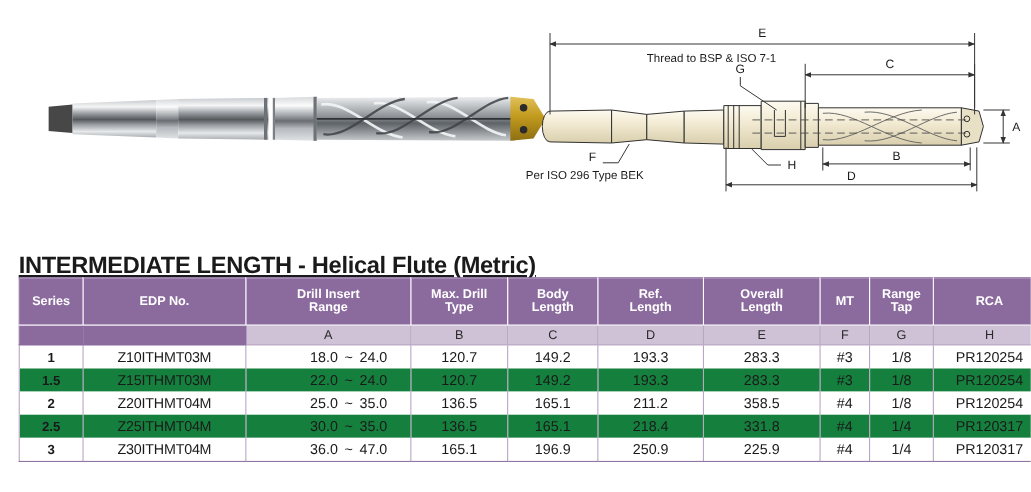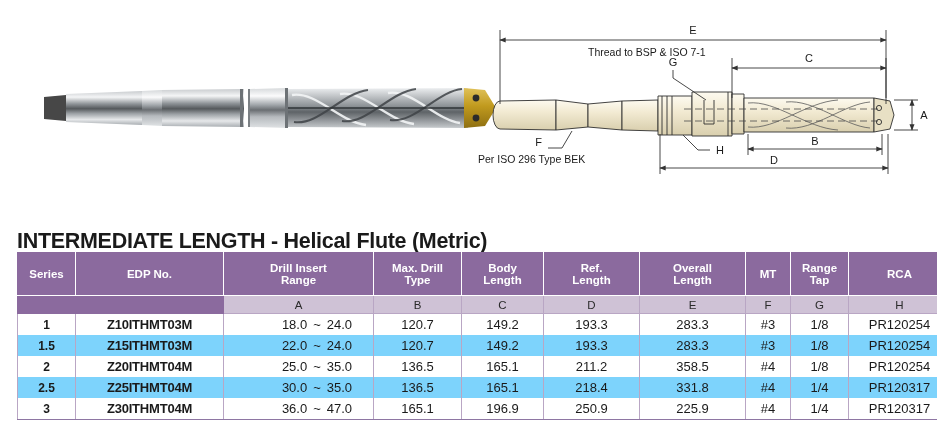--- a/index.html
+++ b/index.html
@@ -41,20 +41,21 @@
 
   
   #title {
     position: absolute;
     left: 17px; top: 229px;
     font-size: 21.5px;
     font-weight: bold;
     letter-spacing: -0.3px;
     color: #1a1a1a;
     white-space: nowrap;
+    text-decoration: underline;
   }
 
   
   #spec-table-wrap {
     position: absolute;
     left: 17px; top: 252px;
     width: 903px;
   }
   table.spec {
     border-collapse: collapse;
@@ -99,23 +100,23 @@
   table.spec tbody td {
     font-size: 13px;
     height: 21px;
     border-left: 1px solid #b9a6c4;
     border-right: 1px solid #b9a6c4;
     border-top: none;
     border-bottom: none;
     color: #1a1a1a;
   }
   table.spec tbody tr.odd td  { background: #ffffff; }
-  table.spec tbody tr.even td { background: #7dd3fc; }
+  table.spec tbody tr.even td { background: #15803d; }
   table.spec tbody td.c-series { font-weight: bold; font-size: 12px; }
-  table.spec tbody td.c-edp    { font-weight: bold; font-size: 13px; letter-spacing: -0.2px; }
+  table.spec tbody td.c-edp    { font-weight: normal; font-size: 13px; letter-spacing: -0.2px; }
   table.spec tbody tr:last-child td { border-bottom: 1px solid #8e76a3; }
 
   .range-cell { display: inline-block; white-space: nowrap; margin-left: 37px; }
   .range-tilde { padding: 0 6px; }
 </style>
 </head>
 <body>
 
 <div id="top-area">
 

